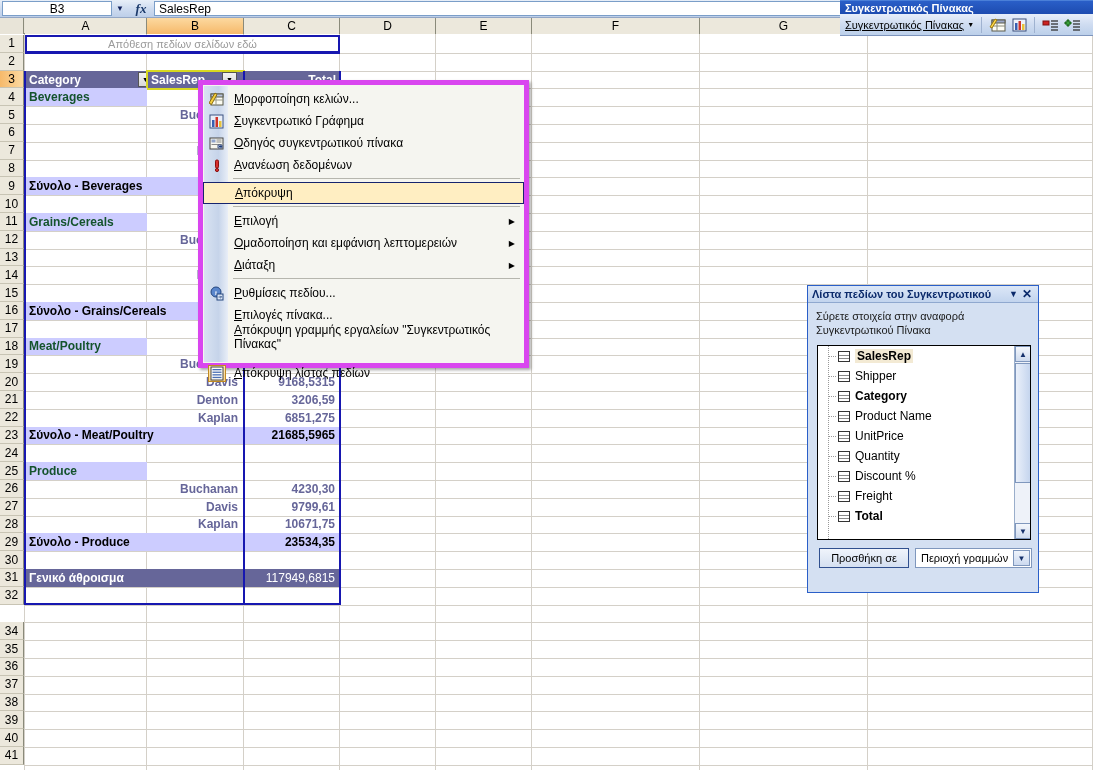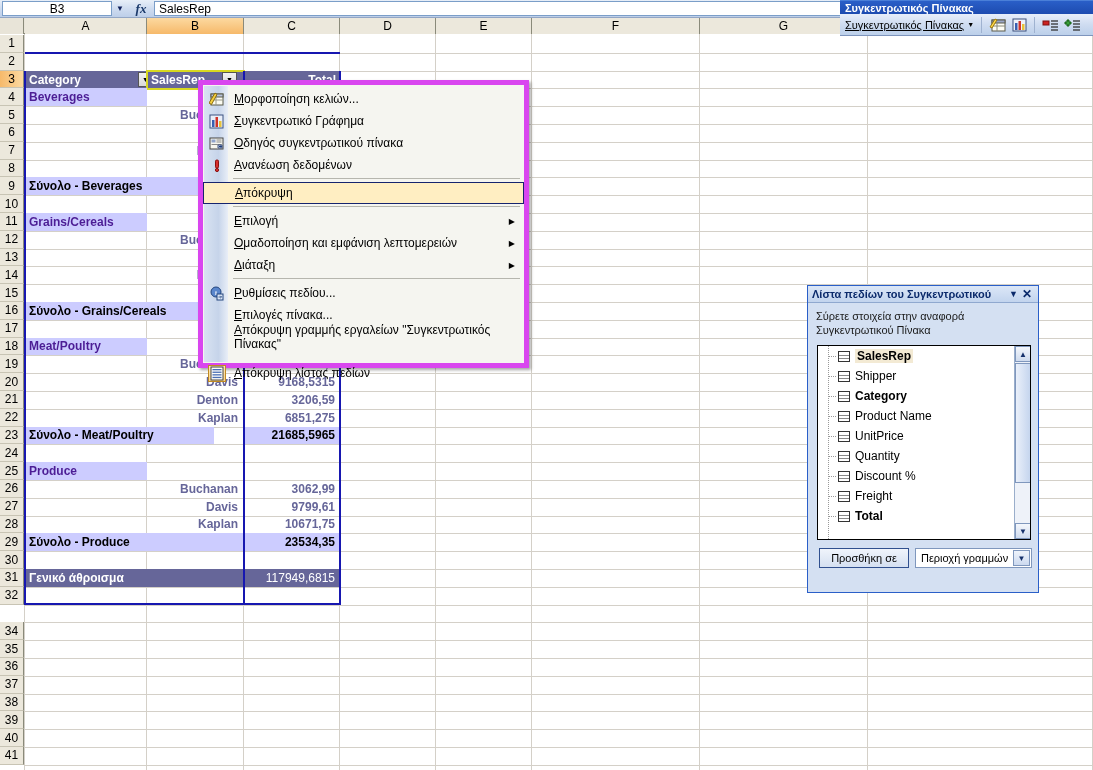--- a/index.html
+++ b/index.html
@@ -95,21 +95,21 @@
   }
   .hdr-field {
     background: #666699; color: #ffffff; font-weight: bold;
     padding-left: 4px;
   }
   .hdr-total {
     background: #666699; color: #ffffff; font-weight: bold;
     justify-content: flex-end; padding-right: 4px;
   }
   .cat-cell {
-    background: #ccccff; color: #4c1d95; font-weight: bold; padding-left: 4px;
+    background: #ccccff; color: #14532d; font-weight: bold; padding-left: 4px;
   }
   .subtotal-row {
     background: #ccccff; color: #000; font-weight: bold; padding-left: 4px;
   }
   .subtotal-val {
     background: #ccccff; color: #000; font-weight: bold;
     justify-content: flex-end; padding-right: 4px;
   }
   .grand-row {
     background: #666699; color: #ffffff; font-weight: bold; padding-left: 4px;
@@ -396,20 +396,21 @@
         <div class="gridline-v" style="left: 146px;"></div>
         <div class="gridline-v" style="left: 243px;"></div>
         <div class="gridline-v" style="left: 339px;"></div>
         <div class="gridline-v" style="left: 435px;"></div>
         <div class="gridline-v" style="left: 531px;"></div>
         <div class="gridline-v" style="left: 699px;"></div>
         <div class="gridline-v" style="left: 867px;"></div>
         <div class="gridline-v" style="left: 1092px;"></div>
       </div>
 
+    <div class="cell pg-drop" style="left:25px; top:17px; width:315px; height:18px;">Απόθεση πεδίων σελίδων εδώ</div>
 
     <div class="cell hdr-field" style="left:25px; top:53px; width:122px; height:18px;">Category</div>
     <div class="dropbtn" style="left:138px; top:54px;">▼</div>
 
     <div class="cell hdr-field" style="left:147px; top:53px; width:97px; height:18px;">SalesRep</div>
     <div class="dropbtn" style="left:222px; top:54px;">▼</div>
 
     <div class="cell hdr-total" style="left:244px; top:53px; width:96px; height:18px;">Total</div>
 
     <div class="sel-outline" style="left:146px; top:52px; width:99px; height:20px;"></div>
@@ -439,25 +440,25 @@
         <div class="cell subtotal-val" style="left: 244px; top: 284px; width: 95px; height: 17.8px;"></div>
         <div class="cell cat-cell" style="left: 25px; top: 319.6px; width: 122px; height: 17.8px;">Meat/Poultry</div>
         <div class="cell rep-cell" style="left: 147px; top: 337.4px; width: 97px; height: 17.8px;">Buchanan</div>
         <div class="cell val-cell" style="left: 244px; top: 337.4px; width: 95px; height: 17.8px;">2459,2</div>
         <div class="cell rep-cell" style="left: 147px; top: 355.2px; width: 97px; height: 17.8px;">Davis</div>
         <div class="cell val-cell" style="left: 244px; top: 355.2px; width: 95px; height: 17.8px;">9168,5315</div>
         <div class="cell rep-cell" style="left: 147px; top: 373px; width: 97px; height: 17.8px;">Denton</div>
         <div class="cell val-cell" style="left: 244px; top: 373px; width: 95px; height: 17.8px;">3206,59</div>
         <div class="cell rep-cell" style="left: 147px; top: 390.8px; width: 97px; height: 17.8px;">Kaplan</div>
         <div class="cell val-cell" style="left: 244px; top: 390.8px; width: 95px; height: 17.8px;">6851,275</div>
-        <div class="cell subtotal-row" style="left: 25px; top: 408.6px; width: 189px; height: 17.8px;">Σύνολο - Meat/Poultry</div>
+        <div class="cell subtotal-row" style="left: 25px; top: 408.6px; width: 219px; height: 17.8px;">Σύνολο - Meat/Poultry</div>
         <div class="cell subtotal-val" style="left: 244px; top: 408.6px; width: 95px; height: 17.8px;">21685,5965</div>
         <div class="cell cat-cell" style="left: 25px; top: 444.2px; width: 122px; height: 17.8px;">Produce</div>
         <div class="cell rep-cell" style="left: 147px; top: 462px; width: 97px; height: 17.8px;">Buchanan</div>
-        <div class="cell val-cell" style="left: 244px; top: 462px; width: 95px; height: 17.8px;">3062,99</div>
+        <div class="cell val-cell" style="left: 244px; top: 462px; width: 95px; height: 17.8px;">4230,30</div>
         <div class="cell rep-cell" style="left: 147px; top: 479.8px; width: 97px; height: 17.8px;">Davis</div>
         <div class="cell val-cell" style="left: 244px; top: 479.8px; width: 95px; height: 17.8px;">9799,61</div>
         <div class="cell rep-cell" style="left: 147px; top: 497.6px; width: 97px; height: 17.8px;">Kaplan</div>
         <div class="cell val-cell" style="left: 244px; top: 497.6px; width: 95px; height: 17.8px;">10671,75</div>
         <div class="cell subtotal-row" style="left: 25px; top: 515.4px; width: 219px; height: 17.8px;">Σύνολο - Produce</div>
         <div class="cell subtotal-val" style="left: 244px; top: 515.4px; width: 95px; height: 17.8px;">23534,35</div>
         <div class="cell grand-row" style="left: 25px; top: 551px; width: 219px; height: 17.8px;">Γενικό άθροισμα</div>
         <div class="cell grand-val" style="left: 244px; top: 551px; width: 95px; height: 17.8px;">117949,6815</div>
       </div>
 

